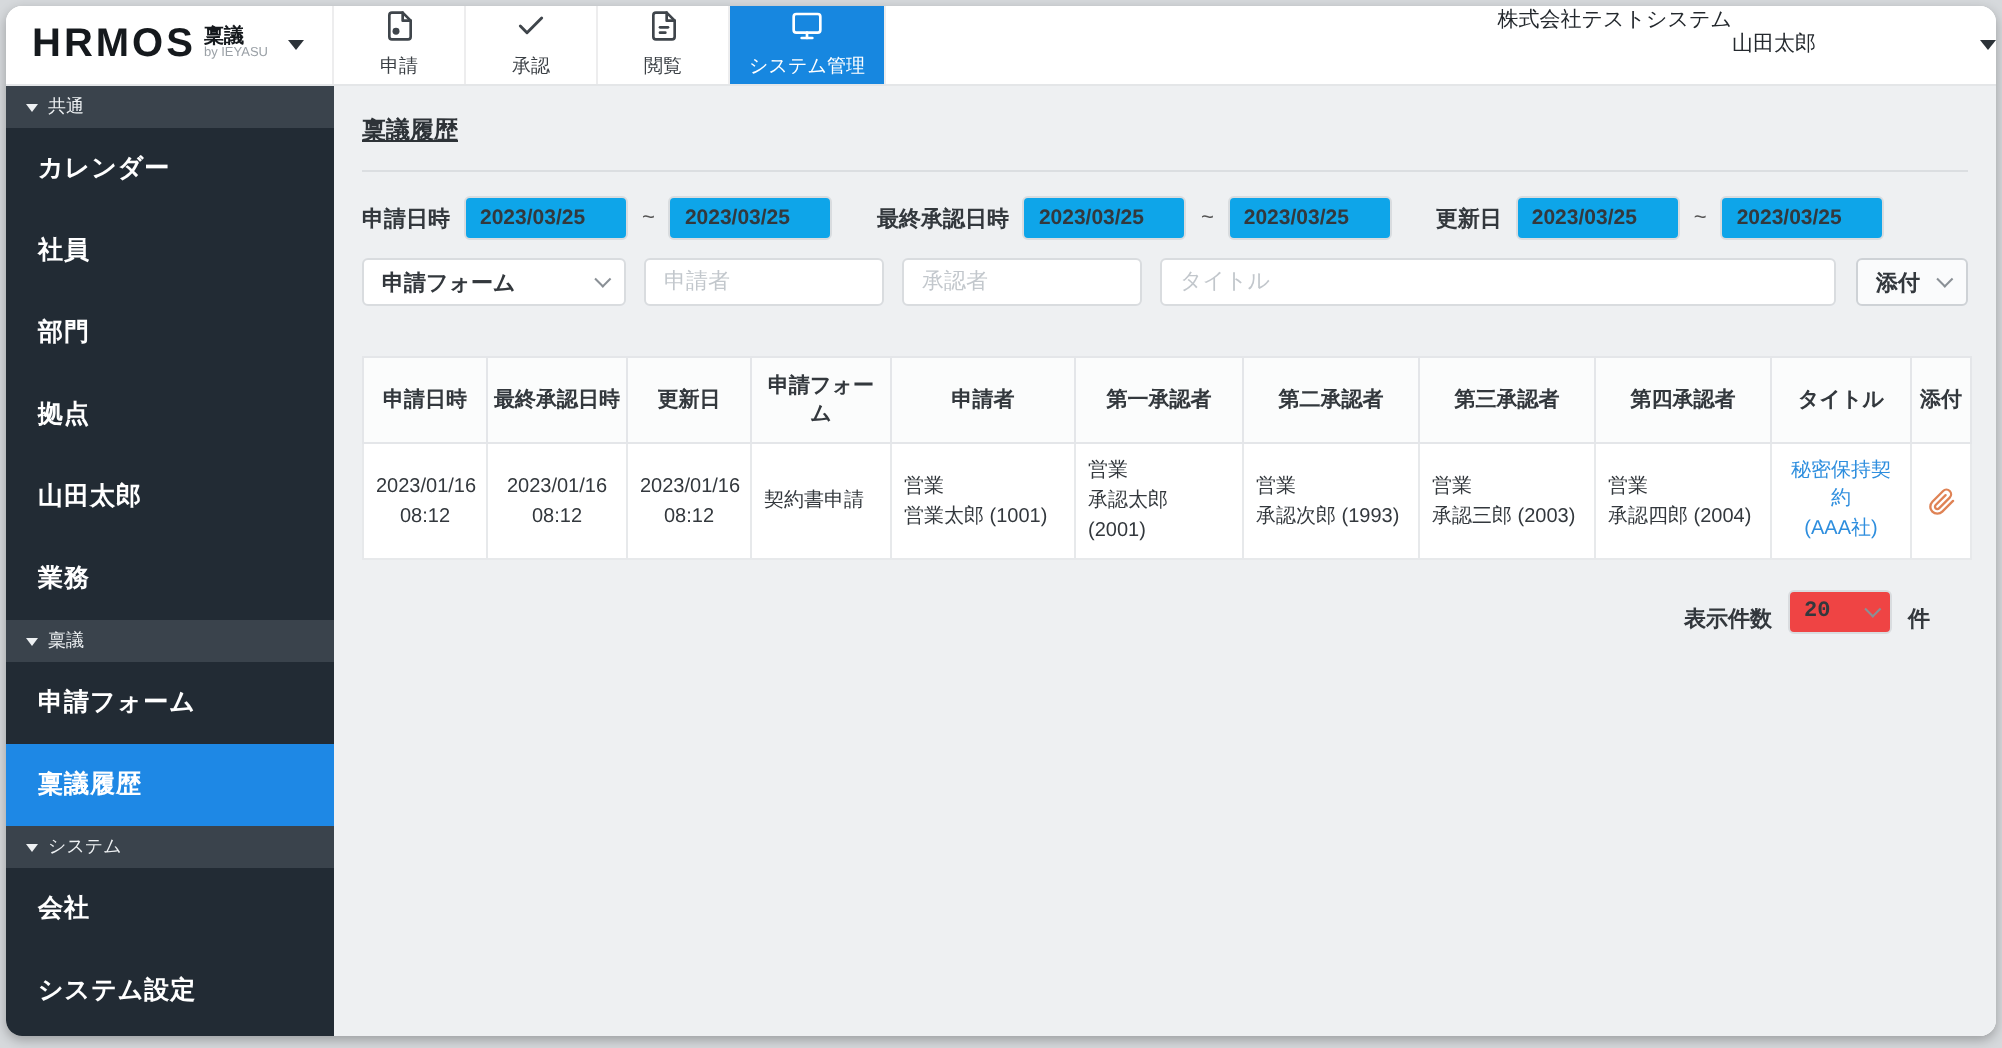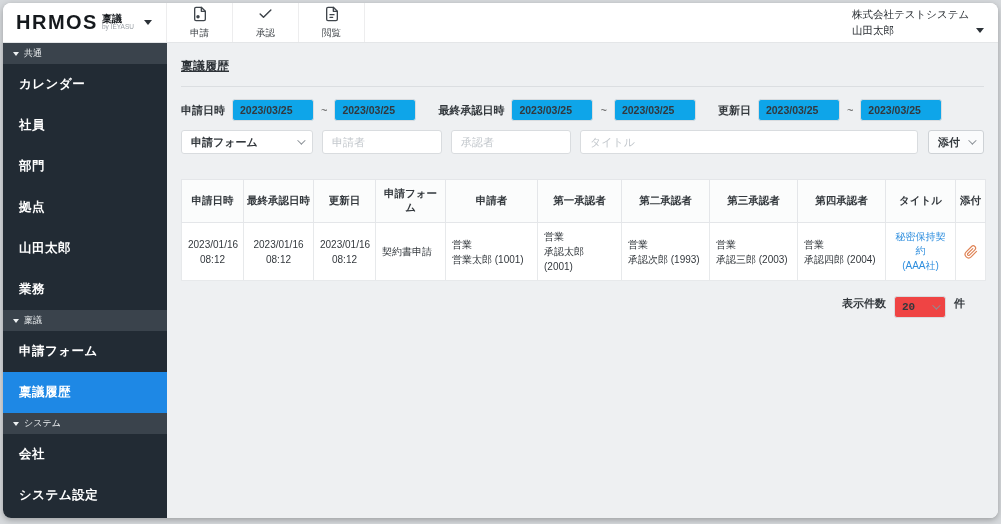--- a/index.html
+++ b/index.html
@@ -17,22 +17,22 @@
   .logo-product { font-size:10px; font-weight:bold; color:#15191d; }
   .logo-byline { font-size:6.5px; color:#9aa0a6; }
   .caret-down { width:0; height:0; border-left:4px solid transparent; border-right:4px solid transparent;
     border-top:5px solid #2c3238; margin-left:10px; }
   .topnav { display:flex; }
   .nav-item { width:66px; display:flex; flex-direction:column; align-items:center; justify-content:center;
     gap:3px; border-right:1px solid #ededee; font-size:9.5px; color:#3a3f44; cursor:pointer; background:#fff; }
   .nav-item svg { stroke:#3f454b; }
   .nav-item.active { background:#1787e0; color:#fff; width:78px; }
   .nav-item.active svg { stroke:#fff; }
-  .user-area { margin-left:auto; display:flex; flex-direction:column; justify-content:center;
-    padding-right:14px; font-size:10.5px; color:#24292e; line-height:1.45; cursor:pointer; }
+  .user-area { margin-left:auto; display:flex; flex-direction:row; justify-content:center;
+    font-size:10.5px; color:#24292e; line-height:1.45; cursor:pointer; }
   .user-company { text-align:left; }
   .user-row { display:flex; align-items:center; justify-content:space-between; min-width:132px;gap:26px; }
 
   
   .body-row { flex:1; display:flex; min-height:0; }
 
   
   .sidebar { width:164px; flex:0 0 164px; background:#222b34; color:#fff; overflow:hidden; }
   .side-section-title { background:#3a434c; color:#eef1f3; font-size:9px; padding:4px 10px;
     display:flex; align-items:center; gap:5px; cursor:pointer; }
@@ -71,21 +71,21 @@
     background:#fff; font-size:10px; color:#33383d; }
   .grid-table th { border:1px solid #e4e6e9; background:#fbfcfc; font-size:10.5px; font-weight:bold;
     padding:7px 3px; text-align:center; }
   .grid-table td { border:1px solid #e7e9eb; padding:6px 6px; text-align:center; vertical-align:middle;
     line-height:1.5; background:#fff; }
   td.cell-left { text-align:left; }
   .title-link { color:#2e8ede; cursor:pointer; line-height:1.45; display:inline-block; }
   .clip-cell svg { display:block; margin:0 auto; cursor:pointer; }
 
   
-  .pagination { width:784px; margin-top:15px; display:flex; justify-content:flex-end; align-items:flex-start;
+  .pagination { width:784px; margin-top:15px; display:flex; justify-content:flex-end; align-items:flex-end;
     gap:8px; font-size:11px; font-weight:bold; color:#33383d; }
   .pp-select { width:52px; height:22px; display:flex; align-items:center; justify-content:space-between;
     border:1px solid #d9dcdf; border-radius:3px; background:#ef4444; padding:0 7px; font-size:11px;
     font-weight:bold; cursor:pointer;font-family:Liberation Mono, monospace; }
 </style>
 </head>
 <body>
 
 <div class="app">
 
@@ -121,20 +121,30 @@
       <div class="nav-item">
         <span>
           <svg width="16" height="16" viewBox="0 0 24 24" fill="none" stroke-width="2" stroke-linecap="round" stroke-linejoin="round">
             <path d="M14 2H6a2 2 0 0 0-2 2v16a2 2 0 0 0 2 2h12a2 2 0 0 0 2-2V8z"></path>
             <polyline points="14 2 14 8 20 8"></polyline>
             <line x1="9" y1="13" x2="15" y2="13"></line>
             <line x1="9" y1="17" x2="13" y2="17"></line>
           </svg>
         </span>
         <span>閲覧</span>
+      </div>
+      <div class="nav-item active">
+        <span>
+          <svg width="17" height="16" viewBox="0 0 24 24" fill="none" stroke-width="2" stroke-linecap="round" stroke-linejoin="round">
+            <rect x="2" y="3" width="20" height="14" rx="2"></rect>
+            <line x1="8" y1="21" x2="16" y2="21"></line>
+            <line x1="12" y1="17" x2="12" y2="21"></line>
+          </svg>
+        </span>
+        <span>システム管理</span>
       </div>
     </nav>
 
     <div class="user-area">
       <div class="user-company">株式会社テストシステム</div>
       <div class="user-row">
         <span>山田太郎</span>
         <span class="caret-down"></span>
       </div>
     </div>

